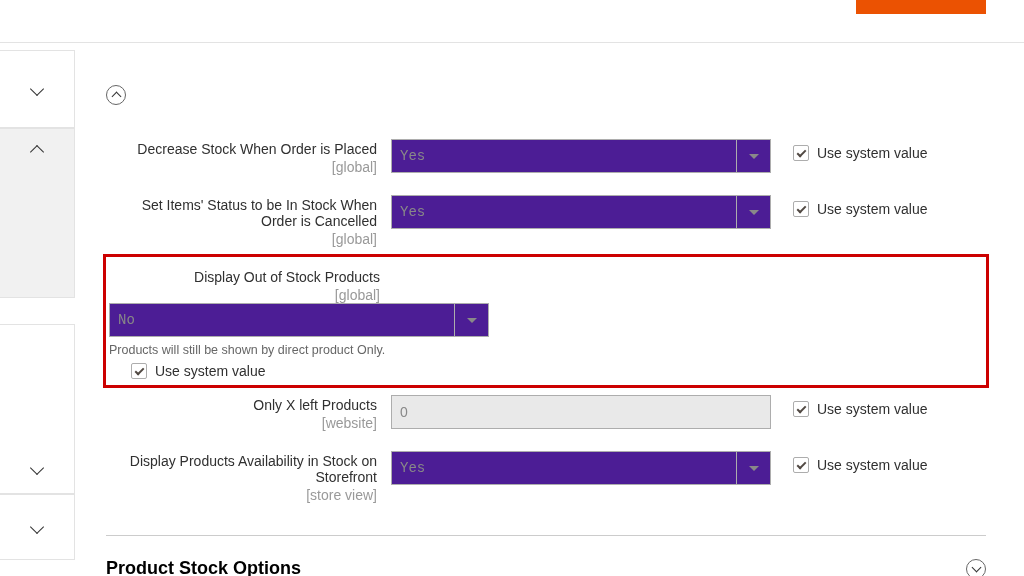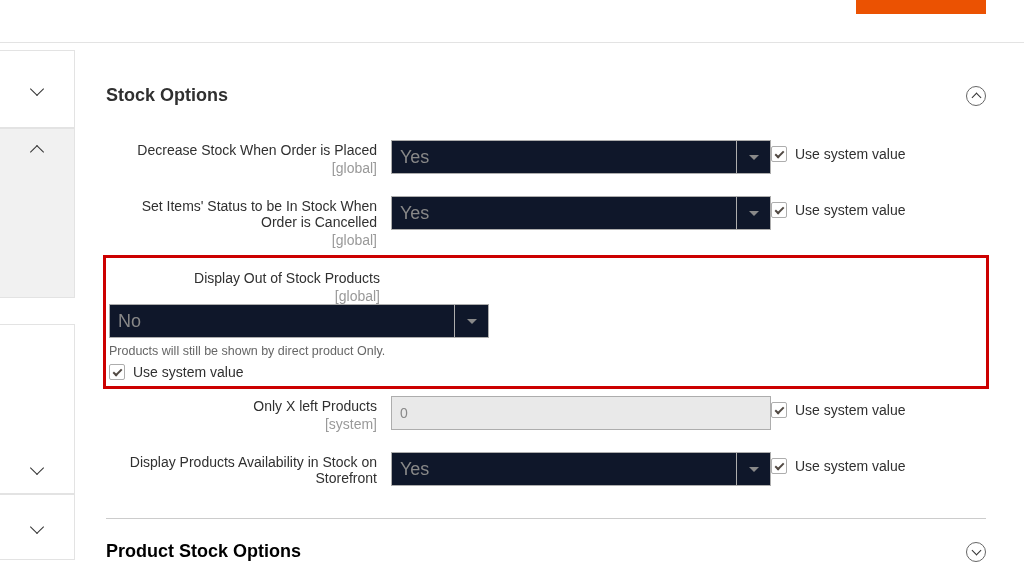--- a/index.html
+++ b/index.html
@@ -30,26 +30,26 @@
 
   .section-body { padding-left: 0; }
 
   
   .row { display: flex; align-items: flex-start; padding: 10px 0; }
   .row.hl { border: 3px solid #c00; margin: -3px -3px -3px -3px; padding: 10px 3px 6px 3px; flex-direction: column; }
   .lbl { width: 285px; text-align: right; padding-right: 14px; padding-top: 2px; }
   .lbl .text { color: #303030; font-size: 14px; }
   .lbl .scope { color: #999; font-size: 14px; display: block; margin-top: 2px; }
   .field { width: 380px; }
-  .select-d { position: relative; width: 100%; height: 34px; background: #0f172a; border: 1px solid #adadad; display: flex; align-items: center; padding: 0 8px; color: #888; font-size: 18px; }
+  .select-d { position: relative; width: 100%; height: 34px; background: #4c1d95; border: 1px solid #adadad; display: flex; align-items: center; padding: 0 8px; color: #888; font-size: 14px; font-family: Liberation Mono, monospace; }
   .select-d .caret { position: absolute; right: 0; top: 0; bottom: 0; width: 34px; border-left: 1px solid #adadad; display: flex; align-items: center; justify-content: center; }
   .select-d .caret .tri { width: 0; height: 0; border-left: 5px solid transparent; border-right: 5px solid transparent; border-top: 5px solid #898989; }
   .input-d { width: 100%; height: 34px; background: #e9e9e9; border: 1px solid #adadad; padding: 0 8px; color: #888; font-size: 14px; }
   .help { color: #666; font-size: 12.5px; margin-top: 6px; }
-  .sysval { display: flex; align-items: center; padding-top: 6px; }
+  .sysval { margin-left: 22px; display: flex; align-items: center; padding-top: 6px; }
   .sysval .cb { width: 16px; height: 16px; border: 1px solid #adadad; border-radius: 2px; display: inline-flex; align-items: center; justify-content: center; margin-right: 8px; background: #fff; }
   .sysval .cb .chk { width: 9px; height: 5px; border-left: 2px solid #514943; border-bottom: 2px solid #514943; transform: rotate(-45deg); margin-top: -2px; }
   .sysval span { color: #303030; font-size: 14px; }
 
   .section-sep { border: none; border-top: 1px solid #ccc; margin: 22px 0 0 0; }
 
   .collapsed-section { display: flex; align-items: center; padding: 22px 0; border-bottom: 1px solid #ccc; cursor: pointer; }
   .collapsed-section h2 { font-size: 18px; font-weight: 600; color: #000000; margin: 0; flex: 1; }
 </style>
 </head>
@@ -74,21 +74,20 @@
       <div class="navchevron"></div>
     </div>
     <div class="navitem" style="height:66px;">
       <div class="navchevron"></div>
     </div>
   </div>
 
   <div class="content">
 
     <div class="section-head">
-      <h2>Stock Options</h2>
       <div class="circle-toggle">
         <div class="cchev up"></div>
       </div>
     </div>
 
     <div class="section-body">
 
       <div class="row">
         <div class="lbl">
           <span class="text">Decrease Stock When Order is Placed</span>
@@ -149,36 +148,37 @@
           <span class="cb">
               <span class="chk"></span>
             </span>
           <span>Use system value</span>
         </label>
       </div>
 
       <div class="row">
         <div class="lbl">
           <span class="text">Only X left Products</span>
-          <span class="scope">[system]</span>
+          <span class="scope">[website]</span>
         </div>
         <div class="field">
           <input class="input-d" disabled="" value="0" style="">
         </div>
         <label class="sysval">
           <span class="cb">
               <span class="chk"></span>
             </span>
           <span>Use system value</span>
         </label>
       </div>
 
       <div class="row">
         <div class="lbl">
           <span class="text">Display Products Availability in Stock on Storefront</span>
+          <span class="scope">[store view]</span>
         </div>
         <div class="field">
           <div class="select-d">
             <span>Yes</span>
             <div class="caret">
                 <div class="tri"></div>
               </div>
           </div>
         </div>
         <label class="sysval">

